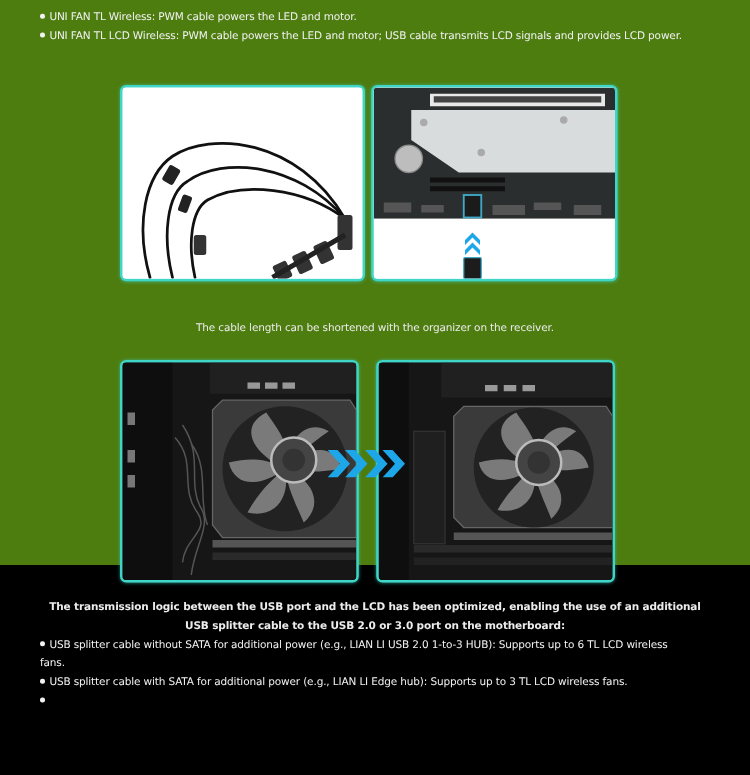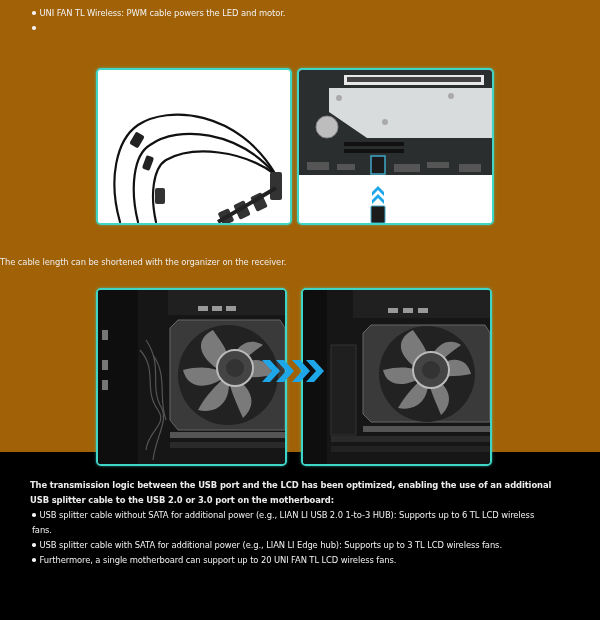--- a/index.html
+++ b/index.html
@@ -1,30 +1,30 @@
 <!DOCTYPE html>
 <html><head>
 <meta charset="utf-8">
 <style>
   * { box-sizing: border-box; margin: 0; padding: 0; }
   html, body {
     width: 600px; height: 620px; background: #000; overflow: hidden;
     font-family: "DejaVu Sans", "Liberation Sans", sans-serif;
     color: #f2f2f2;
   }
-  .page { position: relative; width: 600px; height: 452px; background: #a16207; }
+  .page { position: relative; width: 600px; height: 452px; background: #4d7c0f; }
 
   .bullets { position: absolute; left: 32px; width: 520px; font-size: 8.4px; line-height: 15px; letter-spacing: -0.1px; }
   .bullets .item { display: block; }
   .bullets .dot { display: inline-block; width: 3.5px; height: 3.5px; border-radius: 50%; background: #f2f2f2; margin-right: 4px; vertical-align: 1.5px; }
 
   .top-bullets { top: 6px; }
   .bottom-bullets { top: 508px; }
 
-  .caption { position: absolute; left: 0; width: 600px; font-size: 8.4px; line-height: 15px; color: #ececec; letter-spacing: -0.1px; }
+  .caption { position: absolute; left: 0; width: 600px; text-align: center; font-size: 8.4px; line-height: 15px; color: #ececec; letter-spacing: -0.1px; }
   .caption-1 { top: 255px; }
   .caption-2 { top: 478px; padding: 0 30px; font-weight: bold; }
 
   .frame {
     position: absolute; border: 2px solid #3fd6c8; border-radius: 5px; overflow: hidden;
     box-shadow: 0 0 3px rgba(63,214,200,0.6);
   }
   
   .f1 { left: 96px; top: 68px; width: 196px; height: 157px; background: #fff; }
   .f2 { left: 297px; top: 68px; width: 197px; height: 157px; background: #fff; }
@@ -34,21 +34,21 @@
 
   .arrows { position: absolute; left: 262px; top: 360px; width: 62px; height: 22px; }
 </style>
 </head>
 <body>
 
 <div class="page">
 
   <div class="bullets top-bullets">
     <div class="item"><span class="dot"></span><span>UNI FAN TL Wireless: PWM cable powers the LED and motor.</span></div>
-    <div class="item"><span class="dot"></span></div>
+    <div class="item"><span class="dot"></span><span>UNI FAN TL LCD Wireless: PWM cable powers the LED and motor; USB cable transmits LCD signals and provides LCD power.</span></div>
   </div>
 
   <div class="frame f1">
     <svg width="192" height="153" viewBox="0 0 192 153">
       <rect width="192" height="153" fill="#ffffff"></rect>
       <g fill="none" stroke="#111" stroke-width="2.2" stroke-linecap="round">
         <path d="M22 152 C10 110, 18 70, 40 55 C70 35, 140 40, 178 105"></path>
         <path d="M40 152 C32 120, 35 85, 52 75 C80 55, 140 60, 178 105"></path>
         <path d="M58 152 C52 125, 55 98, 68 90 C95 75, 145 80, 178 105"></path>
       </g>
@@ -169,16 +169,16 @@
       <polygon points="30,0 38,0 48,11 38,22 30,22 40,11"></polygon>
       <polygon points="44,0 52,0 62,11 52,22 44,22 54,11"></polygon>
     </g>
   </svg>
 
   <div class="caption caption-2">The transmission logic between the USB port and the LCD has been optimized, enabling the use of an additional USB splitter cable to the USB 2.0 or 3.0 port on the motherboard:</div>
 
   <div class="bullets bottom-bullets">
     <div class="item"><span class="dot"></span><span>USB splitter cable without SATA for additional power (e.g., LIAN LI USB 2.0 1-to-3 HUB): Supports up to 6 TL LCD wireless fans.</span></div>
     <div class="item"><span class="dot"></span><span>USB splitter cable with SATA for additional power (e.g., LIAN LI Edge hub): Supports up to 3 TL LCD wireless fans.</span></div>
-    <div class="item"><span class="dot"></span><span>Furthermore, a single motherboard can support up to 20 UNI FAN TL LCD wireless fans.</span></div>
+    <div class="item"><span class="dot"></span></div>
   </div>
 
 </div>
 
 </body></html>

